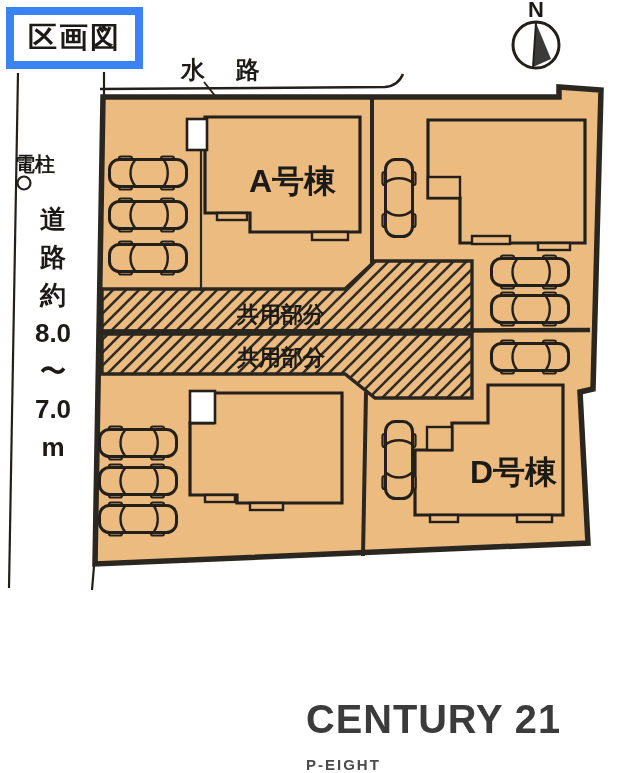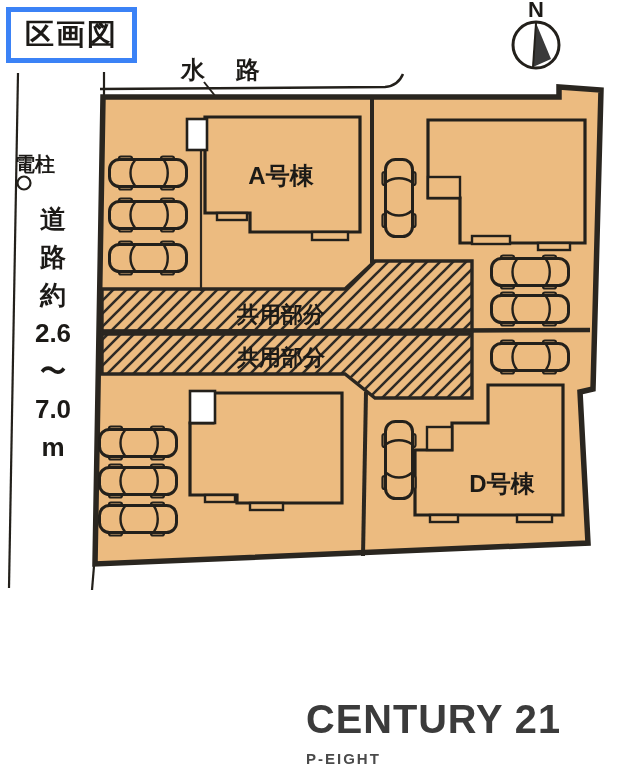--- a/index.html
+++ b/index.html
@@ -3,40 +3,40 @@
 <meta charset="utf-8">
 <style>
   html,body{margin:0;padding:0;background:#ffffff;}
   #stage{
     position:relative;width:620px;height:773px;background:#ffffff;overflow:hidden;
     font-family:"Liberation Sans","DejaVu Sans",sans-serif;color:#1c1a17;
   }
   #plan-svg{position:absolute;left:0;top:0;}
   .abs{position:absolute;}
   .title-box{
-    left:6px;top:7px;width:121px;height:46px;border:5px solid #3b82f6;background:#fff;
+    left:6px;top:7px;width:121px;height:46px;border:8px solid #3b82f6;background:#fff;
     display:flex;align-items:center;justify-content:center;
     font-size:29px;font-weight:bold;letter-spacing:2px;
   }
   .waterway{left:181px;top:54px;font-size:24px;font-weight:600;letter-spacing:12px;}
   .pole{left:15px;top:151px;font-size:20px;font-weight:600;}
   .road-col{
     left:25px;top:200px;width:56px;display:flex;flex-direction:column;align-items:center;
     font-size:26px;font-weight:600;
   }
   .road-col span{line-height:38px;white-space:nowrap;}
-  .bldg-label{width:110px;text-align:center;font-size:24px;font-weight:600;}
+  .bldg-label{width:110px;text-align:right;font-size:32px;font-weight:600;}
   .common-label{width:92px;text-align:left;font-size:22px;font-weight:600;}
   .compass-n{left:521px;top:-3px;width:30px;text-align:center;font-size:22px;font-weight:bold;}
   .brand{left:306px;top:696px;width:300px;}
   .brand-name{
     font-size:41px;font-weight:bold;color:#3b3b3b;letter-spacing:1px;
     transform:scaleX(0.97);transform-origin:left;white-space:nowrap;
   }
-  .brand-office{margin-top:7px;font-size:15px;font-weight:600;letter-spacing:2px;color:#4a4a4a;}
+  .brand-office{margin-top:13px;font-size:15px;font-weight:600;letter-spacing:2px;color:#4a4a4a;}
 </style>
 </head>
 <body>
 
 <div id="stage">
 
   <svg id="plan-svg" width="620" height="773" viewBox="0 0 620 773">
     <defs>
       <pattern id="hatch" patternUnits="userSpaceOnUse" width="13" height="13">
         <path d="M-3,3 L3,-3 M0,13 L13,0 M10,16 L16,10" stroke="#2e2a24" stroke-width="2.6" fill="none"></path>
@@ -131,28 +131,28 @@
   <div class="abs compass-n">N</div>
 
   <div class="abs waterway">水 路</div>
 
   <div class="abs pole">電柱</div>
 
   <div class="abs road-col">
     <span>道</span>
     <span>路</span>
     <span>約</span>
-    <span>2.6</span>
+    <span>8.0</span>
     <span>〜</span>
     <span>7.0</span>
     <span>m</span>
   </div>
 
   <div class="abs bldg-label" style="left:226px;top:160px;">A号棟</div>
-  <div class="abs bldg-label" style="left:447px;top:451px;margin-top:17px;">D号棟</div>
+  <div class="abs bldg-label" style="left:447px;top:451px;">D号棟</div>
 
   <div class="abs common-label" style="left:237px;top:300px;">共用部分</div>
   <div class="abs common-label" style="left:237px;top:343px;">共用部分</div>
 
   <div class="abs brand">
     <div class="brand-name">CENTURY 21</div>
     <div class="brand-office">P-EIGHT</div>
   </div>
 
 </div>

